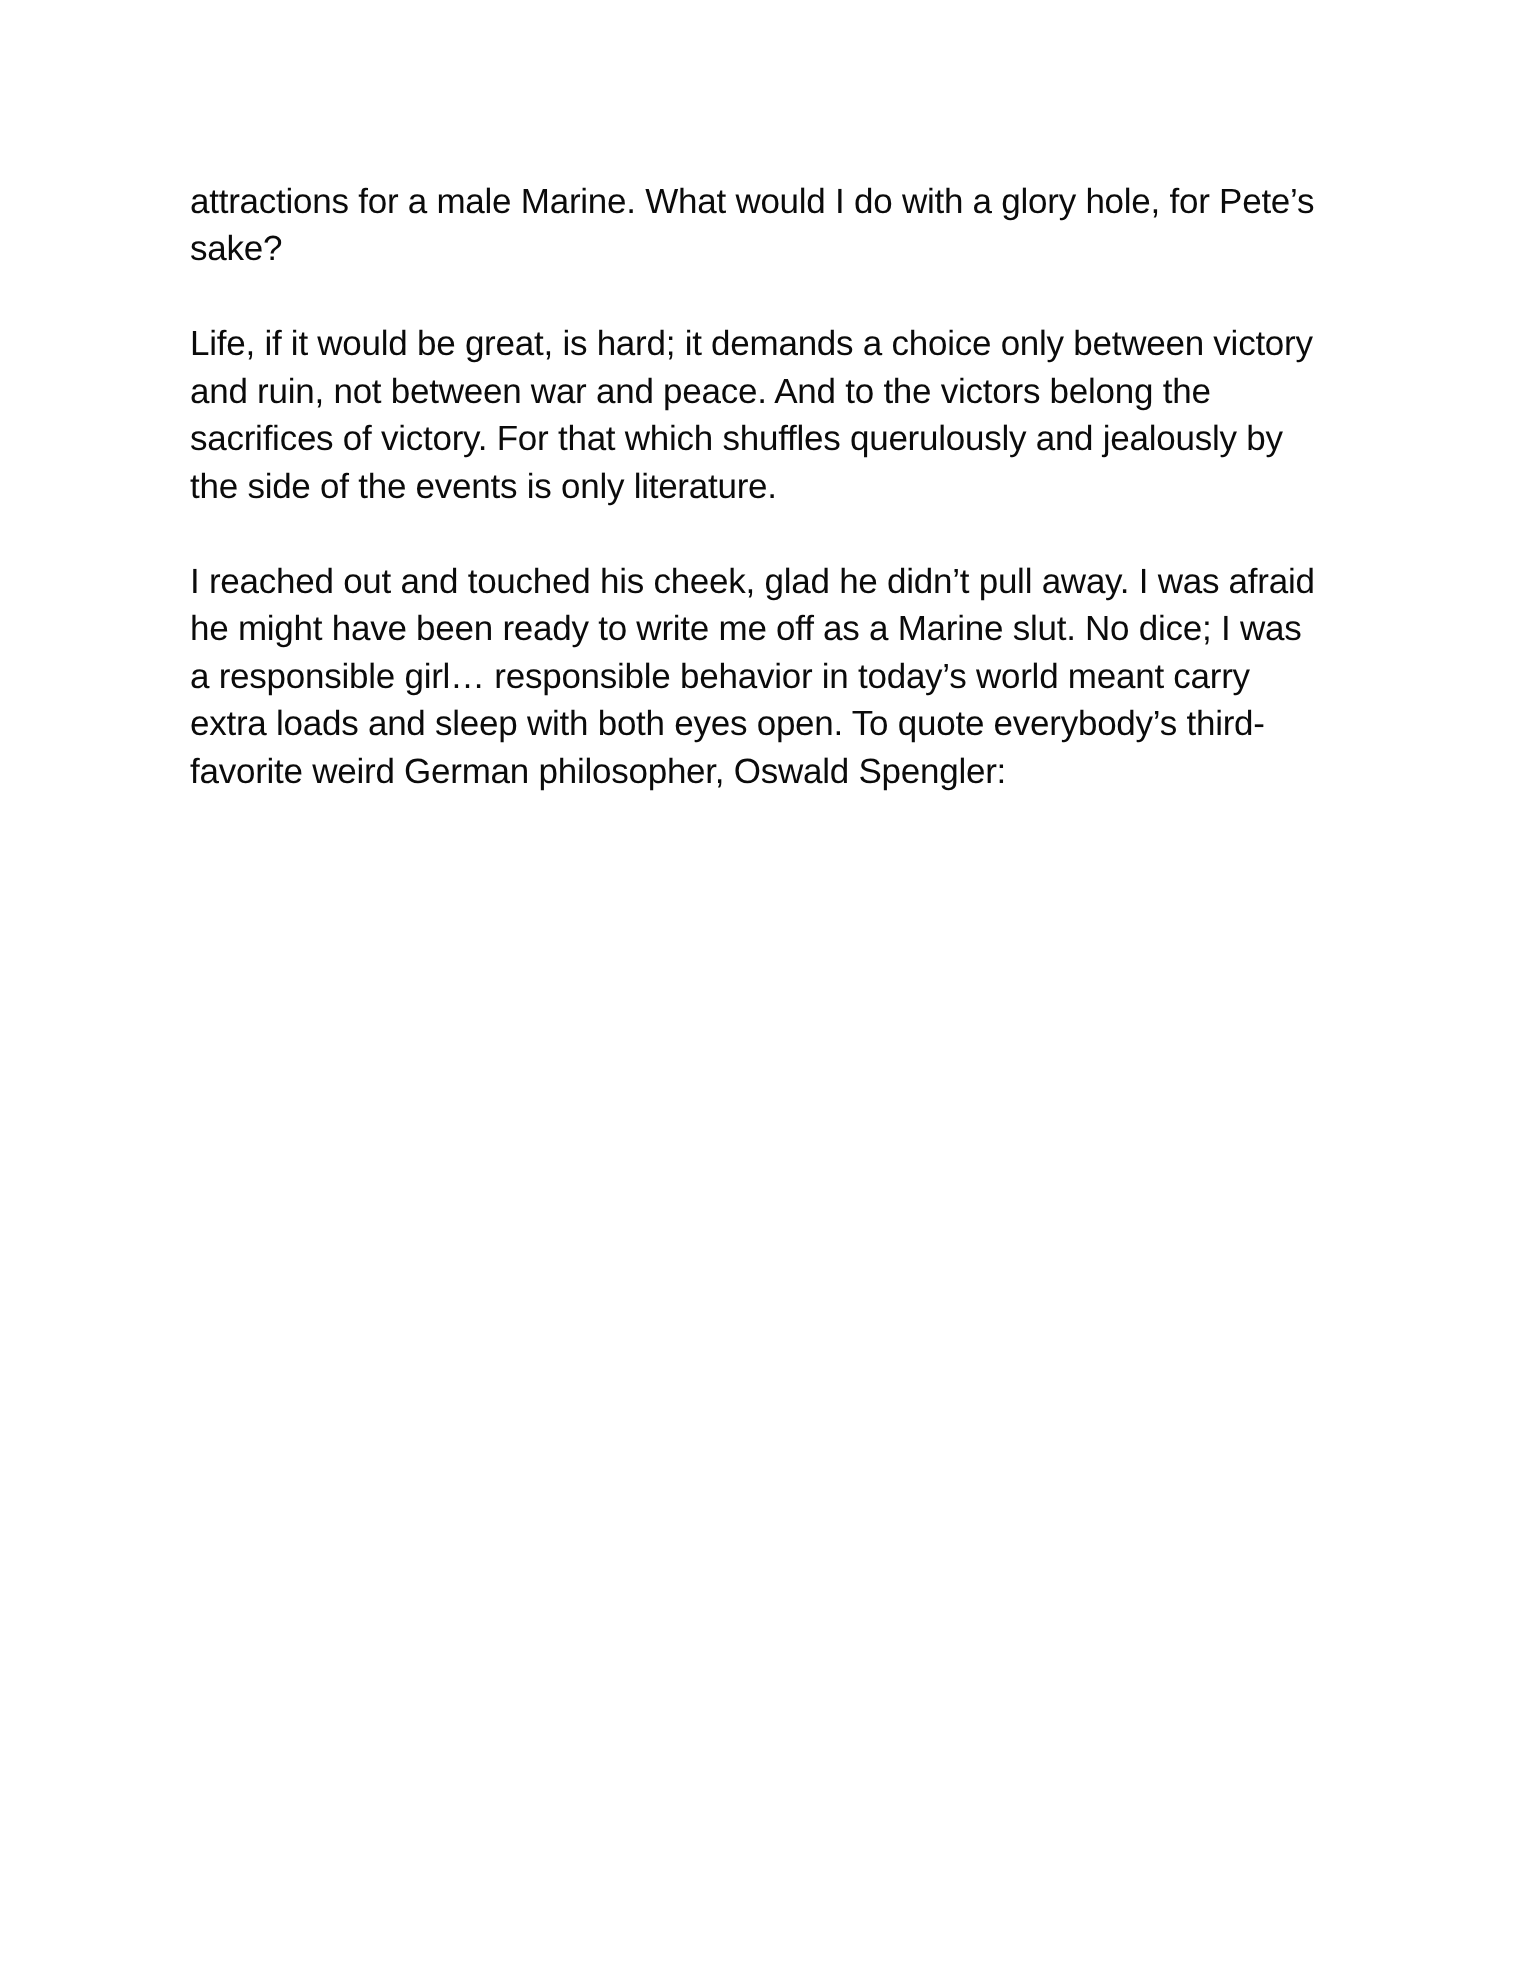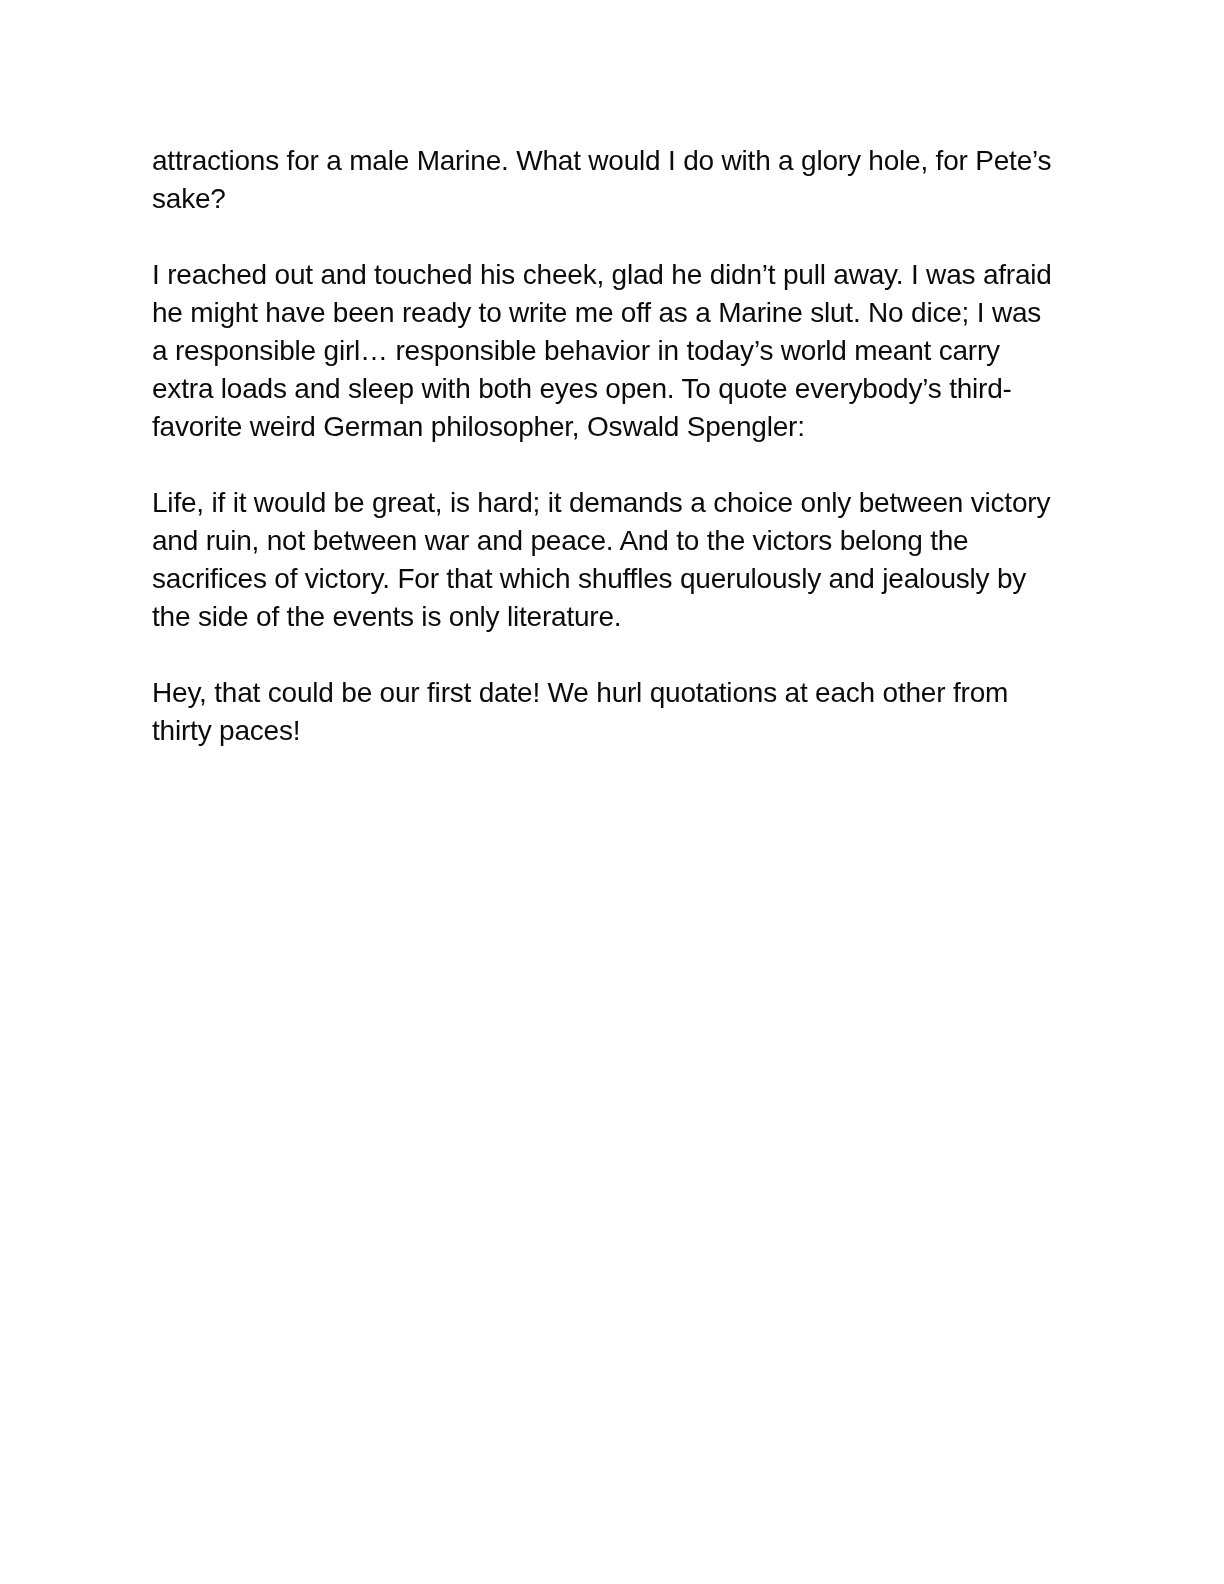--- a/index.html
+++ b/index.html
@@ -31,17 +31,16 @@
     margin: 0 0 38px 0;
     padding: 0;
   }
 </style>
 </head>
 <body>
 
 <div class="page">
   <div class="text-block">
     <p>attractions for a male Marine. What would I do with a glory hole, for Pete’s sake?</p>
+    <p>Life, if it would be great, is hard; it demands a choice only between victory and ruin, not between war and peace. And to the victors belong the sacrifices of victory. For that which shuffles querulously and jealously by the side of the events is only literature.</p>
     <p>I reached out and touched his cheek, glad he didn’t pull away. I was afraid he might have been ready to write me off as a Marine slut. No dice; I was a responsible girl… responsible behavior in today’s world meant carry extra loads and sleep with both eyes open. To quote everybody’s third-favorite weird German philosopher, Oswald Spengler:</p>
-    <p>Life, if it would be great, is hard; it demands a choice only between victory and ruin, not between war and peace. And to the victors belong the sacrifices of victory. For that which shuffles querulously and jealously by the side of the events is only literature.</p>
-    <p>Hey, that could be our first date! We hurl quotations at each other from thirty paces!</p>
   </div>
 </div>
 
 </body></html>

